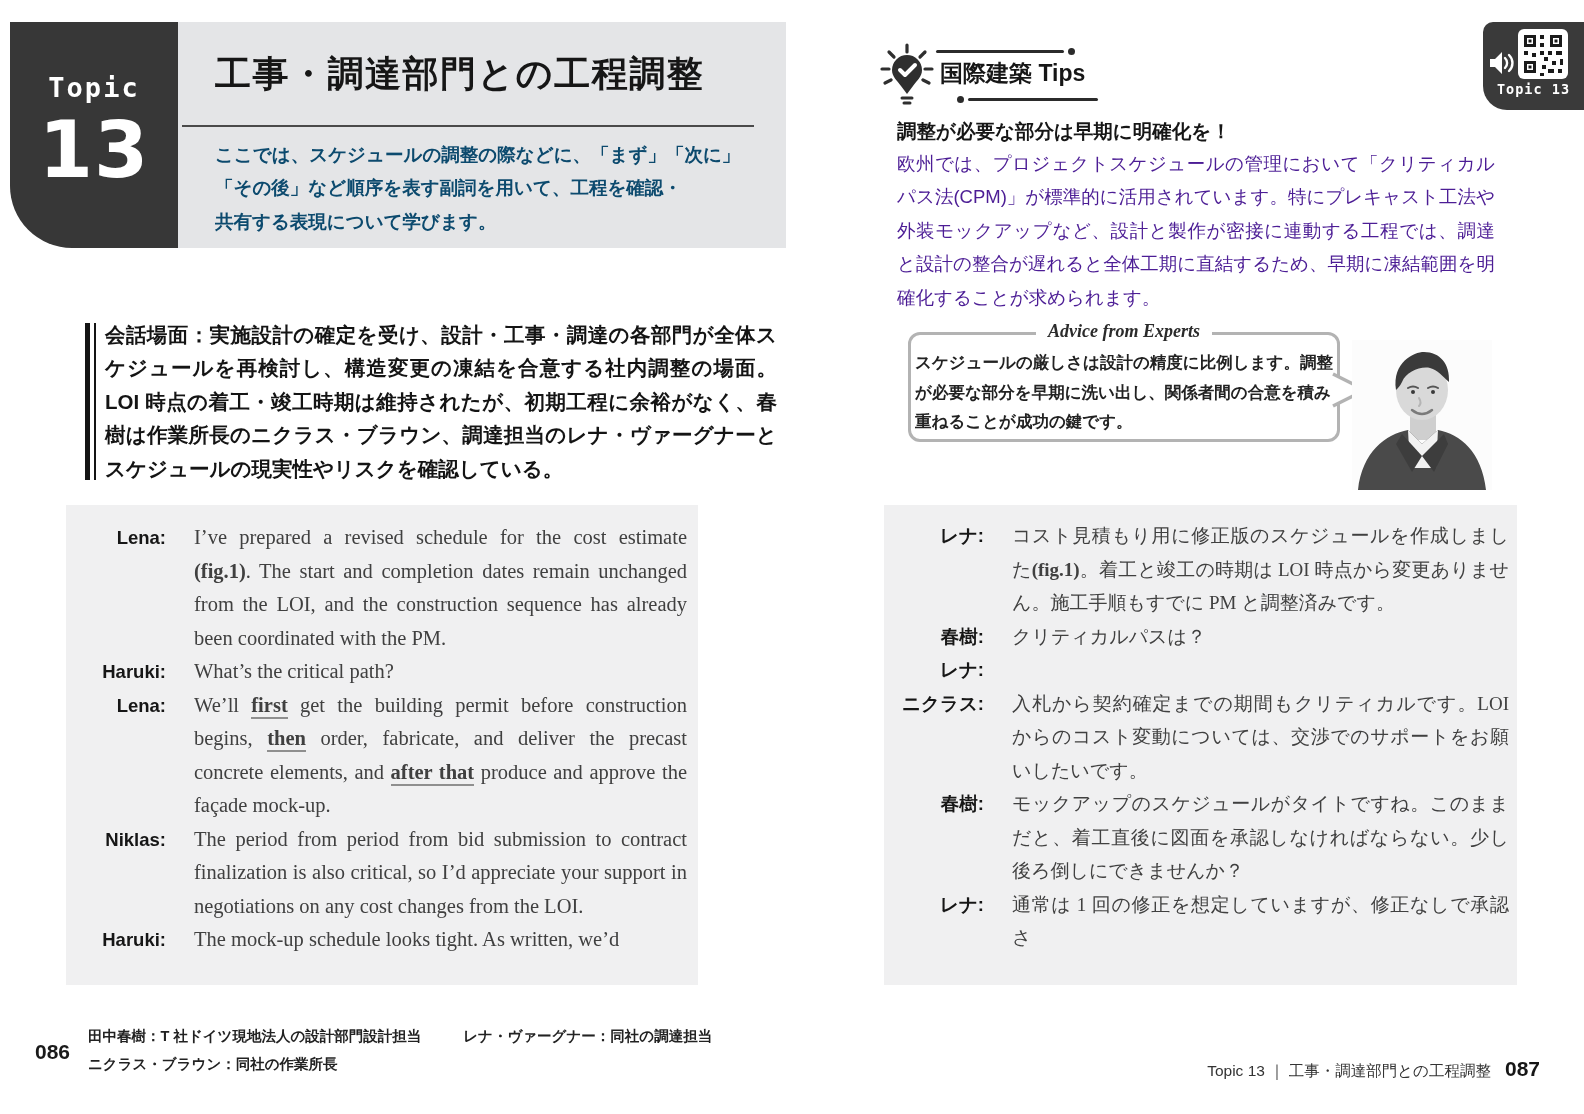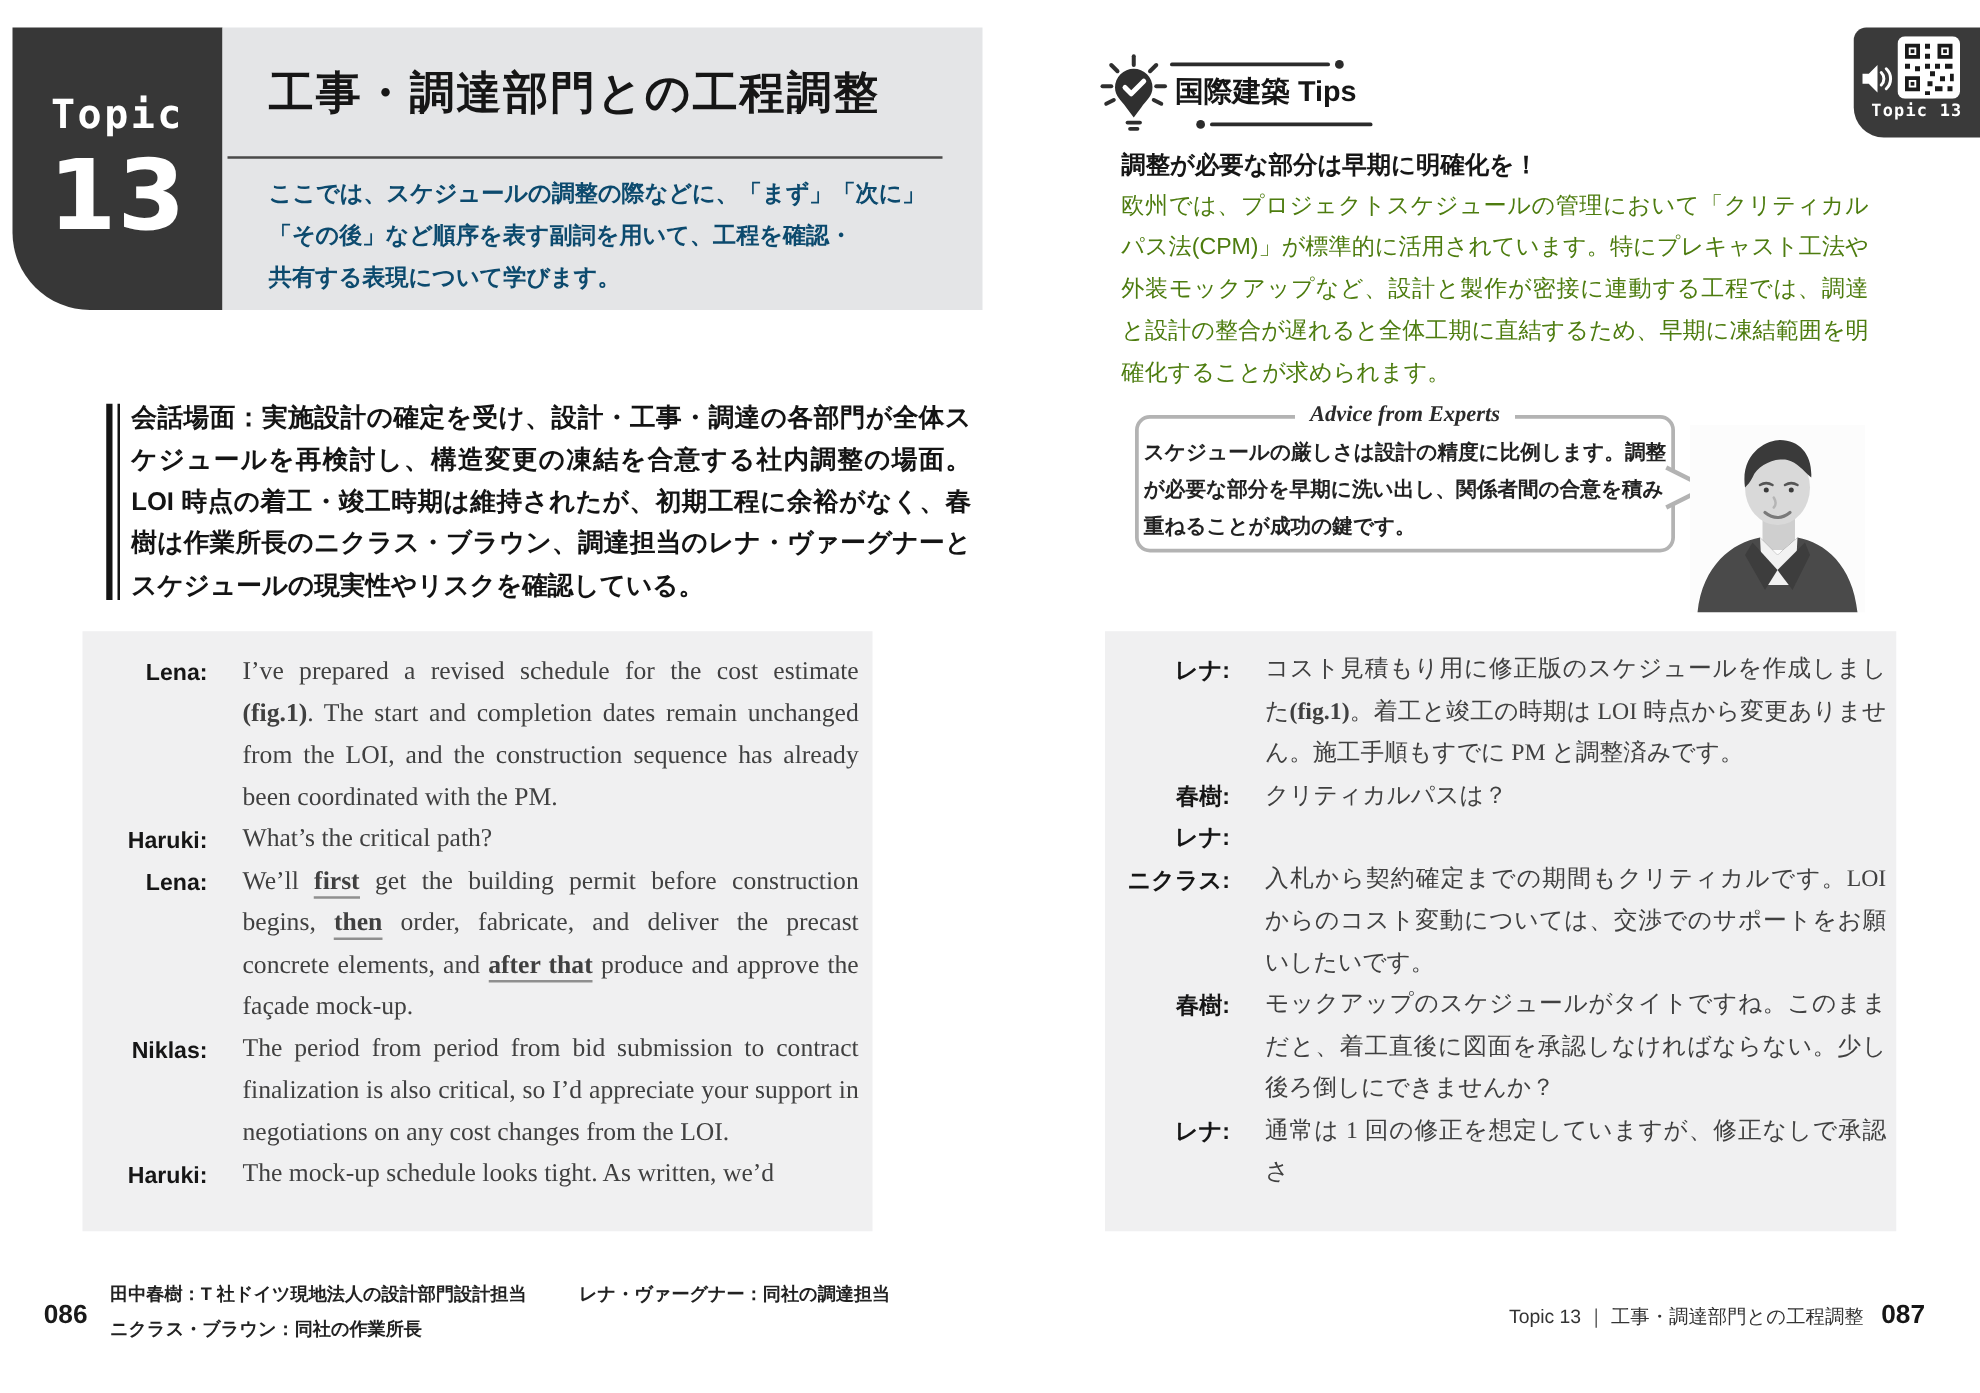--- a/index.html
+++ b/index.html
@@ -4,21 +4,21 @@
 <style>
   html,body{margin:0;padding:0;background:#fff;}
   body{width:1584px;height:1114px;position:relative;overflow:hidden;
        font-family:"Liberation Sans",sans-serif;color:#1a1a1a;}
   .abs{position:absolute;}
 
   
   .topic-badge{left:10px;top:22px;width:168px;height:226px;background:#373737;
     border-radius:0 0 0 62px;color:#fff;text-align:center;}
   .topic-word{margin-top:50px;font-family:"DejaVu Sans Mono",monospace;
-    font-weight:700;font-size:32px;letter-spacing:2px;}
+    font-weight:700;font-size:27px;letter-spacing:2px;}
   .topic-num{font-family:"DejaVu Sans",sans-serif;font-weight:700;font-size:78px;
     line-height:1;margin-top:8px;letter-spacing:1px;}
   .topic-panel{left:178px;top:22px;width:608px;height:226px;background:#e4e5e7;}
   .topic-title{position:absolute;left:37px;top:28px;margin:0;font-size:36px;
     font-weight:800;letter-spacing:1.5px;color:#161616;}
   .topic-rule{position:absolute;left:4px;top:103px;width:572px;height:2px;background:#4a4a4a;}
   .topic-subtitle{position:absolute;left:37px;top:116px;width:548px;margin:0;
     font-size:18.5px;font-weight:700;line-height:1.8;white-space:pre-line;color:#0c4a6e;}
 
   
@@ -52,39 +52,39 @@
   .tips-title{left:940px;top:58px;font-size:23px;font-weight:800;color:#161616;}
   .tip-line{height:3px;background:#2b2b2b;border-radius:2px;}
   .tip-line-top{left:936px;top:50px;width:128px;}
   .tip-line-top::after{content:"";position:absolute;right:-11px;top:-2px;width:7px;height:7px;
     border-radius:50%;background:#2b2b2b;}
   .tip-line-bot{left:968px;top:98px;width:130px;}
   .tip-line-bot::before{content:"";position:absolute;left:-11px;top:-2px;width:7px;height:7px;
     border-radius:50%;background:#2b2b2b;}
   .tips-heading{left:897px;top:118px;font-size:19.5px;font-weight:800;color:#161616;}
   .tips-body{left:897px;top:147px;width:598px;margin:0;font-size:18.5px;line-height:1.81;
-    text-align:justify;color:#4d7c0f;white-space:pre-line;}
+    text-align:justify;color:#4c1d95;white-space:pre-line;}
 
   
   .advice-box{left:908px;top:332px;width:432px;height:110px;border:3px solid #b3b3b3;
     border-radius:12px;box-sizing:border-box;background:#fff;}
   .advice-header{position:absolute;left:50%;top:-14px;transform:translateX(-50%);
     background:#fff;padding:0 12px;white-space:nowrap;
     font-family:"Liberation Serif","DejaVu Serif",serif;font-style:italic;font-weight:700;
     font-size:18px;color:#2b2b2b;}
   .advice-text{margin:0;padding:13px 4px;font-size:16.5px;font-weight:700;line-height:1.8;
     white-space:pre-line;color:#222;}
   .advice-pointer{position:absolute;right:-32px;top:36px;}
 
   .photo{left:1352px;top:340px;width:140px;height:150px;}
 
   
   .footer-right{right:44px;top:1040px;display:flex;align-items:baseline;gap:14px;}
   .crumb{font-size:15.5px;color:#333;}
-  .pagenum-right{font-size:21px;font-weight:800;color:#161616;}
+  .pagenum-right{font-size:21px;font-weight:800;color:#161616;margin-top:17px;}
 
   
   .qr-badge{left:1483px;top:22px;width:101px;height:88px;background:#3a3a3a;
     border-radius:10px 0 0 24px;}
   .qr-speaker{position:absolute;left:5px;top:28px;}
   .qr-code{position:absolute;left:35px;top:7px;}
   .qr-label{position:absolute;left:0;right:0;top:59px;text-align:center;color:#fff;
     font-family:"DejaVu Sans Mono",monospace;font-weight:700;font-size:13.5px;letter-spacing:1px;}
 </style>
 </head>

